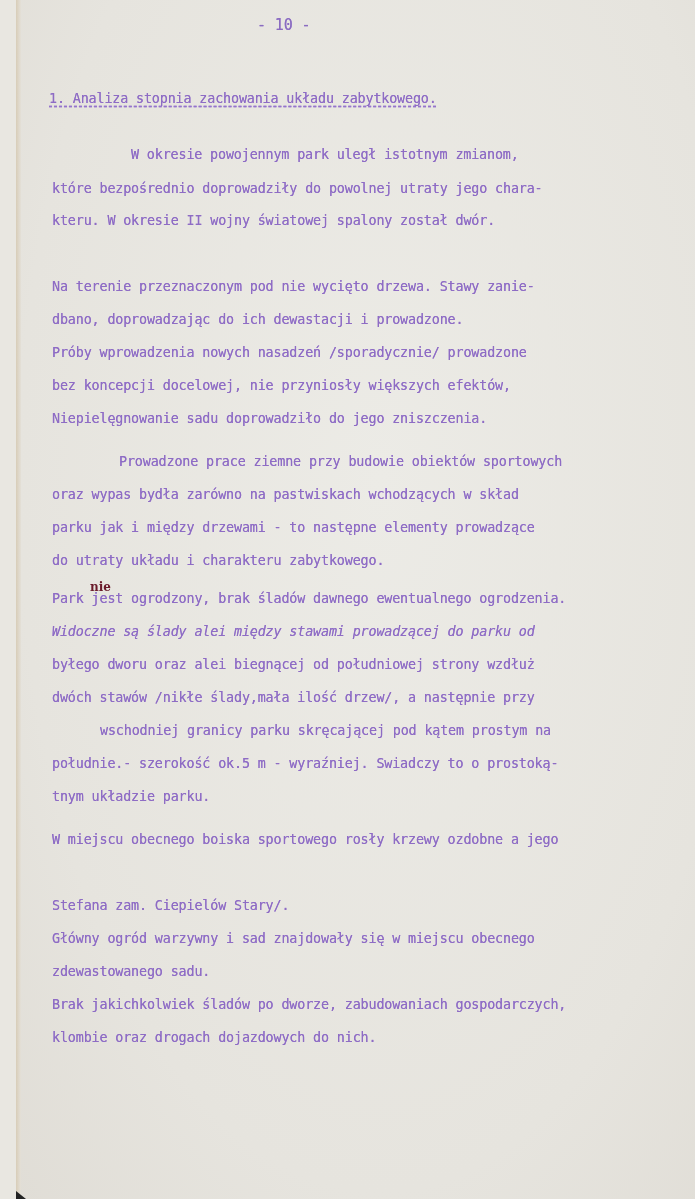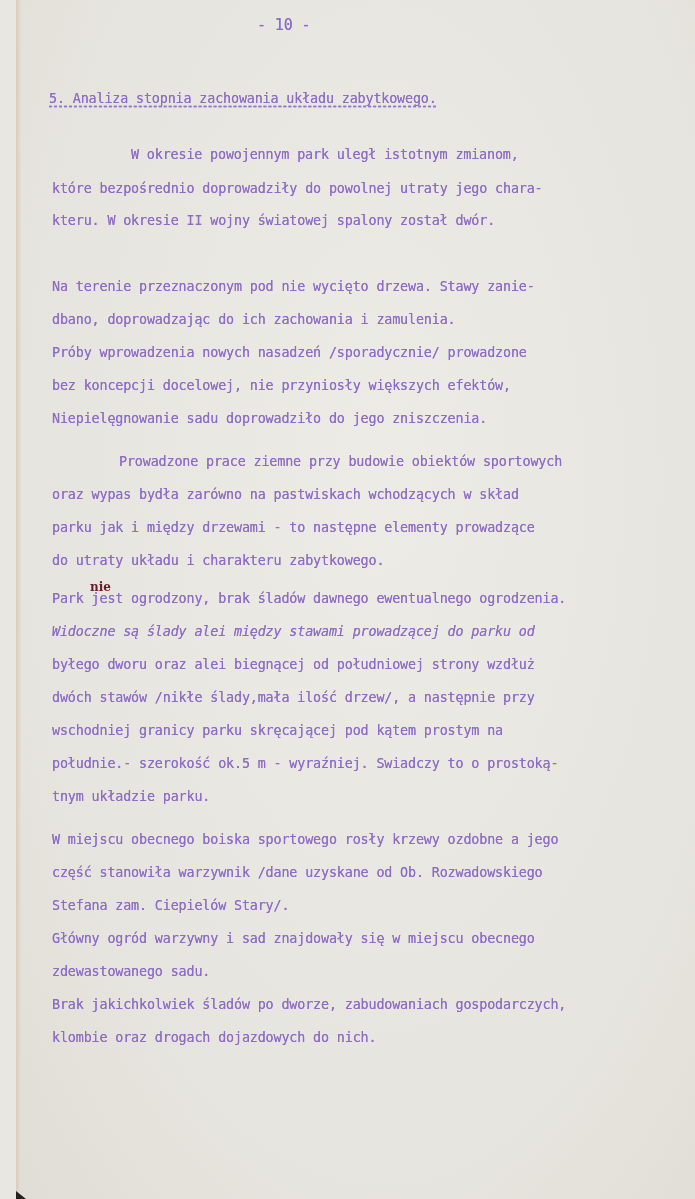--- a/index.html
+++ b/index.html
@@ -46,44 +46,43 @@
   }
 </style>
 </head>
 <body>
 
 <div class="page">
   <div class="left-edge"></div>
   <div class="corner-mark"></div>
 
   <div class="typed page-number">- 10 -</div>
-  <div class="typed heading">5. Analiza stopnia zachowania układu zabytkowego.</div>
+  <div class="typed heading">1. Analiza stopnia zachowania układu zabytkowego.</div>
 
   <div class="typed line" style="left:115px; top:147px;">W okresie powojennym park uległ istotnym zmianom,</div>
   <div class="typed line" style="top:181px;">które bezpośrednio doprowadziły do powolnej utraty jego chara-</div>
   <div class="typed line" style="top:213px;">kteru. W okresie II wojny światowej spalony został dwór.</div>
   <div class="typed line" style="top:279px;">Na terenie przeznaczonym pod nie wycięto drzewa. Stawy zanie-</div>
-  <div class="typed line" style="top:312px;">dbano, doprowadzając do ich zachowania i zamulenia.</div>
+  <div class="typed line" style="top:312px;">dbano, doprowadzając do ich dewastacji i prowadzone.</div>
   <div class="typed line" style="top:345px;">Próby wprowadzenia nowych nasadzeń /sporadycznie/ prowadzone</div>
   <div class="typed line" style="top:378px;">bez koncepcji docelowej, nie przyniosły większych efektów,</div>
   <div class="typed line" style="top:411px;">Niepielęgnowanie sadu doprowadziło do jego zniszczenia.</div>
   <div class="typed line" style="left:103px; top:454px;">Prowadzone prace ziemne przy budowie obiektów sportowych</div>
   <div class="typed line" style="top:487px;">oraz wypas bydła zarówno na pastwiskach wchodzących w skład</div>
   <div class="typed line" style="top:520px;">parku jak i między drzewami - to następne elementy prowadzące</div>
   <div class="typed line" style="top:553px;">do utraty układu i charakteru zabytkowego.</div>
 
   <div class="handwritten">nie</div>
 
   <div class="typed line" style="top:591px;">Park jest ogrodzony, brak śladów dawnego ewentualnego ogrodzenia.</div>
   <div class="typed line" style="top:624px;font-style:italic;">Widoczne są ślady alei między stawami prowadzącej do parku od</div>
   <div class="typed line" style="top:657px;">byłego dworu oraz alei biegnącej od południowej strony wzdłuż</div>
   <div class="typed line" style="top:690px;">dwóch stawów /nikłe ślady,mała ilość drzew/, a następnie przy</div>
-  <div class="typed line" style="top:723px;">wschodniej granicy parku skręcającej pod kątem prostym na</div>
+  <div class="typed line" style="top:723px;margin-left:48px;">wschodniej granicy parku skręcającej pod kątem prostym na</div>
   <div class="typed line" style="top:756px;">południe.- szerokość ok.5 m - wyraźniej. Swiadczy to o prostoką-</div>
   <div class="typed line" style="top:789px;">tnym układzie parku.</div>
   <div class="typed line" style="top:832px;">W miejscu obecnego boiska sportowego rosły krzewy ozdobne a jego</div>
-  <div class="typed line" style="top:865px;">część stanowiła warzywnik /dane uzyskane od Ob. Rozwadowskiego</div>
   <div class="typed line" style="top:898px;">Stefana zam. Ciepielów Stary/.</div>
   <div class="typed line" style="top:931px;">Główny ogród warzywny i sad znajdowały się w miejscu obecnego</div>
   <div class="typed line" style="top:964px;">zdewastowanego sadu.</div>
   <div class="typed line" style="top:1030px;">klombie oraz drogach dojazdowych do nich.</div>
   <div class="typed line" style="top:997px;">Brak jakichkolwiek śladów po dworze, zabudowaniach gospodarczych,</div>
 </div>
 
 </body></html>

